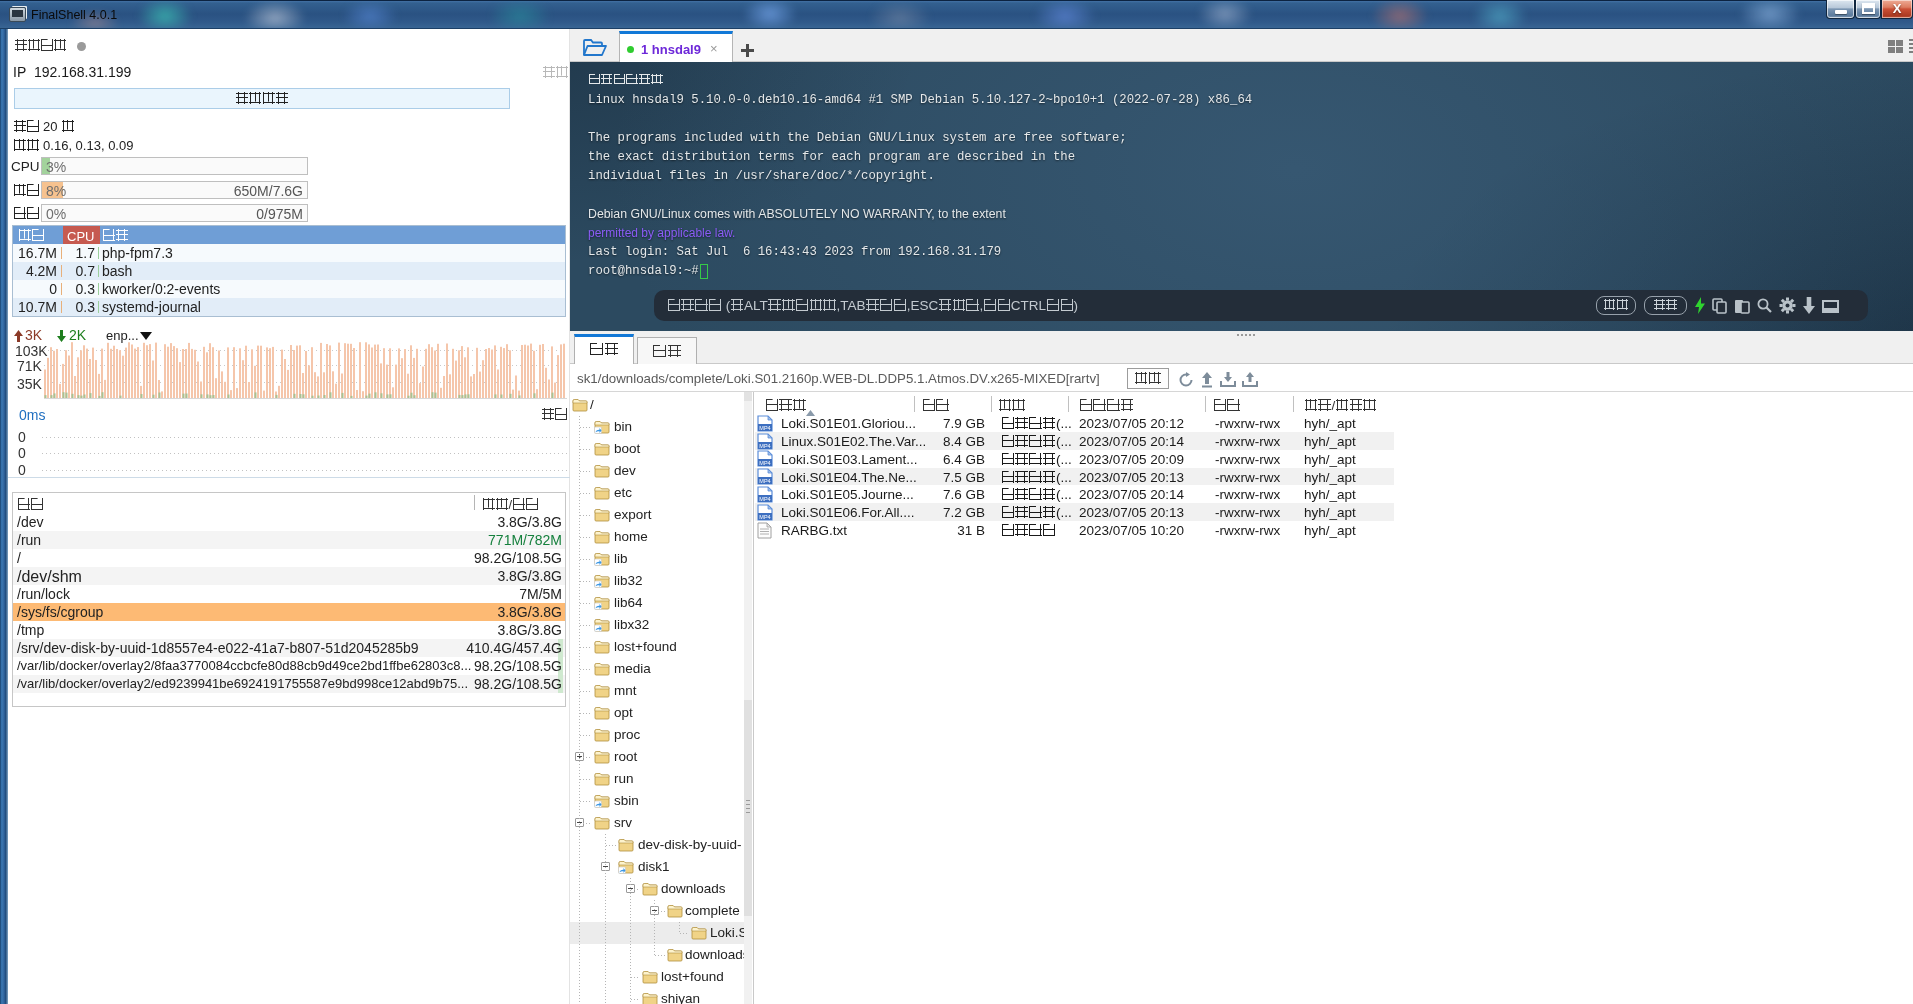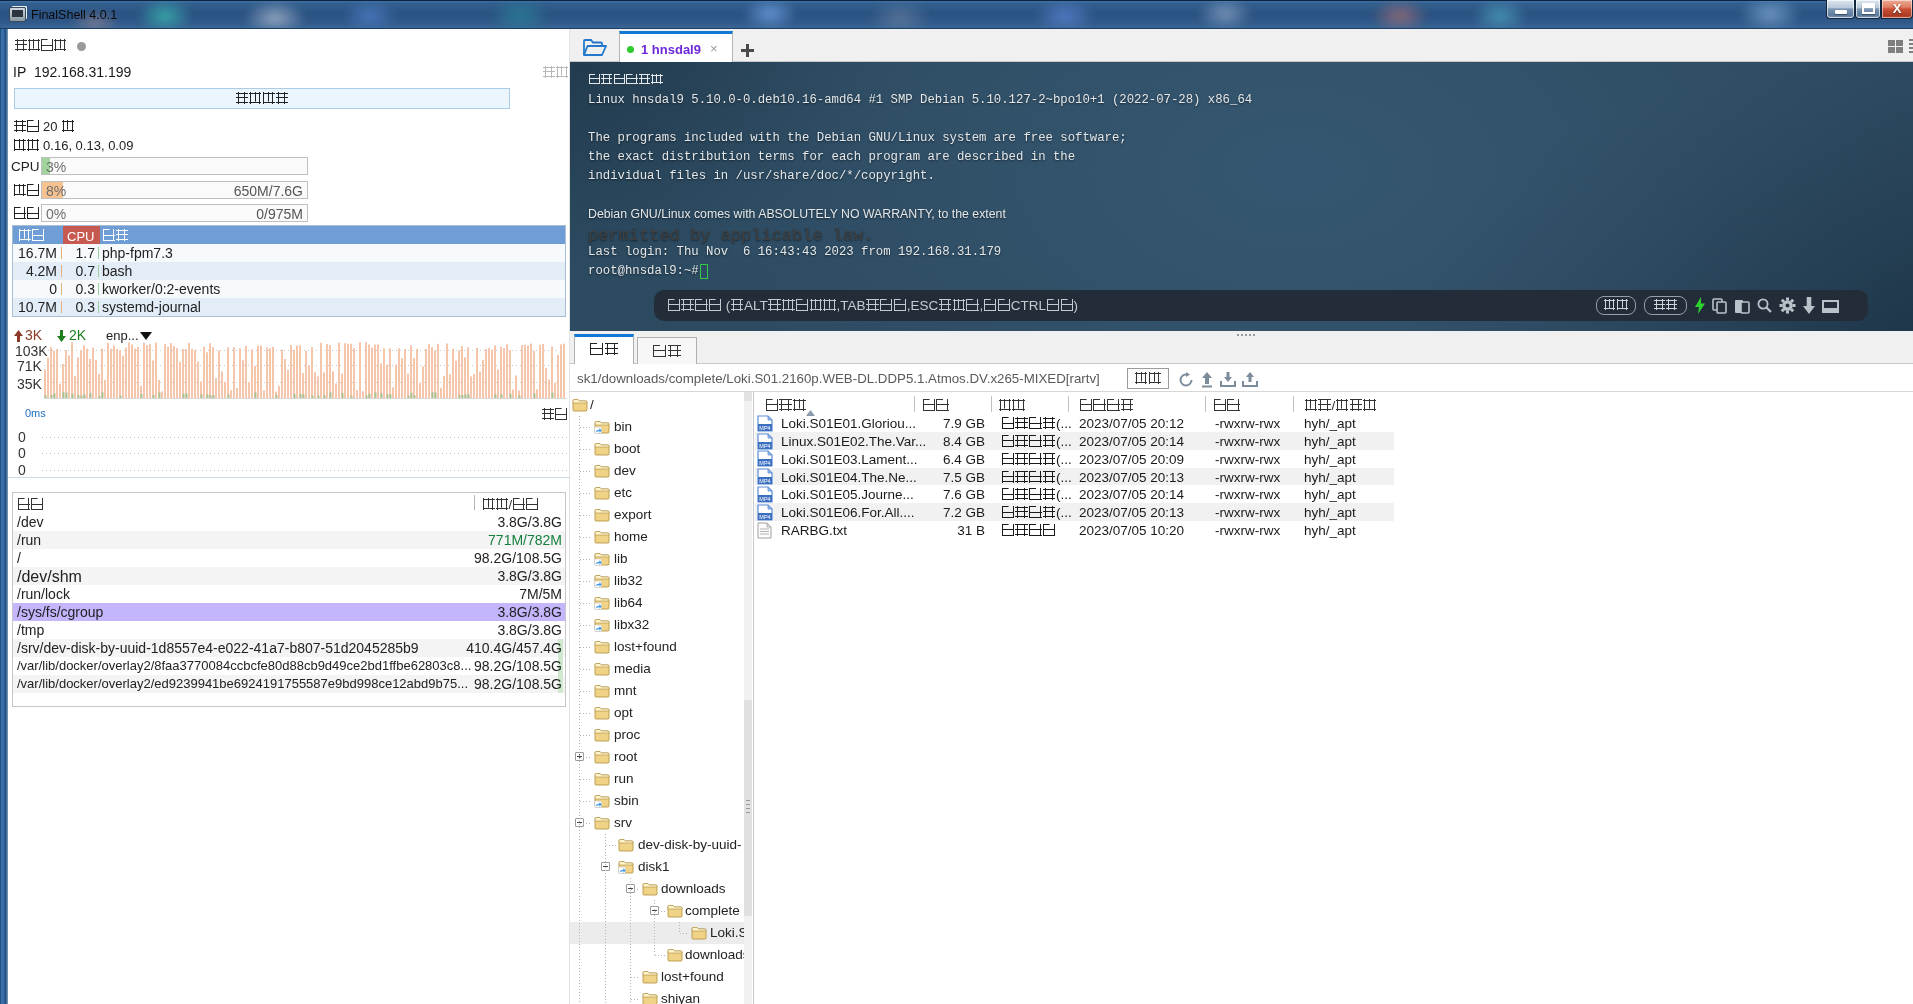--- a/index.html
+++ b/index.html
@@ -340,21 +340,21 @@
       <rect x="501.0" y="25.8" width="2" height="30.2" fill="#f5c6ab"></rect>
       <rect x="504.0" y="37.5" width="2" height="18.5" fill="#f5c6ab"></rect>
       <rect x="507.0" y="4.4" width="2" height="51.6" fill="#f5c6ab"></rect>
       <rect x="507.5" y="50.6" width="2" height="5.4" fill="#a9c294"></rect>
       <rect x="510.0" y="40.6" width="2" height="15.4" fill="#f5c6ab"></rect>
       <rect x="513.0" y="13.1" width="2" height="42.9" fill="#f5c6ab"></rect>
       <rect x="516.0" y="2.4" width="2" height="53.6" fill="#f5c6ab"></rect>
       <rect x="519.0" y="1.7" width="2" height="54.3" fill="#f5c6ab"></rect>
     </svg></div>
 <div style="position:absolute;left:44px;top:398px;width:523px;height:1px;background:#d8d8d8"></div>
-<div style="position:absolute;left:25px;top:407px;font-size:11px;color:#1f6fc0">0ms</div>
+<div style="position:absolute;left:19px;top:407px;font-size:14px;color:#1f6fc0">0ms</div>
 <div style="position:absolute;left:541px;top:407px;font-size:13px;color:#333"><i class="k1"></i><i class="k3"></i></div>
 <div style="position:absolute;left:18px;top:429px;font-size:14px;color:#333">0</div>
 <div style="position:absolute;left:42px;top:437px;width:525px;height:1px;background-image:linear-gradient(90deg,#c2c2c2 1px,transparent 1px);background-size:4px 1px"></div>
 <div style="position:absolute;left:18px;top:445px;font-size:14px;color:#333">0</div>
 <div style="position:absolute;left:42px;top:453px;width:525px;height:1px;background-image:linear-gradient(90deg,#c2c2c2 1px,transparent 1px);background-size:4px 1px"></div>
 <div style="position:absolute;left:18px;top:462px;font-size:14px;color:#333">0</div>
 <div style="position:absolute;left:42px;top:470px;width:525px;height:1px;background-image:linear-gradient(90deg,#c2c2c2 1px,transparent 1px);background-size:4px 1px"></div>
 <div style="position:absolute;left:8px;top:477px;width:562px;height:1px;background:#cddbe7"></div>
 <div style="position:absolute;left:12px;top:492px;width:554px;height:215px;border:1px solid #c6c6c6;background:#fff"></div>
 <div style="position:absolute;left:17px;top:497px;font-size:13px;color:#333"><i class="k3"></i><i class="k3"></i></div>
@@ -373,21 +373,21 @@
     <div style="position:absolute;right:3px;top:1px;font-size:14px;color:#222">98.2G/108.5G</div>
   </div>
 <div style="position:absolute;left:13px;top:567px;width:552px;height:18px;background:#f4f4f4">
     <div style="position:absolute;left:4px;top:1px;font-size:16px;color:#222;white-space:nowrap">/dev/shm</div>
     <div style="position:absolute;right:3px;top:1px;font-size:14px;color:#222">3.8G/3.8G</div>
   </div>
 <div style="position:absolute;left:13px;top:585px;width:552px;height:18px;background:#fff">
     <div style="position:absolute;left:4px;top:1px;font-size:14px;color:#222;white-space:nowrap">/run/lock</div>
     <div style="position:absolute;right:3px;top:1px;font-size:14px;color:#222">7M/5M</div>
   </div>
-<div style="position:absolute;left:13px;top:603px;width:552px;height:18px;background:#c4b5fd">
+<div style="position:absolute;left:13px;top:603px;width:552px;height:18px;background:#fdba74">
     <div style="position:absolute;left:4px;top:1px;font-size:14px;color:#222;white-space:nowrap">/sys/fs/cgroup</div>
     <div style="position:absolute;right:3px;top:1px;font-size:14px;color:#222">3.8G/3.8G</div>
   </div>
 <div style="position:absolute;left:13px;top:621px;width:552px;height:18px;background:#fff">
     <div style="position:absolute;left:4px;top:1px;font-size:14px;color:#222;white-space:nowrap">/tmp</div>
     <div style="position:absolute;right:3px;top:1px;font-size:14px;color:#222">3.8G/3.8G</div>
   </div>
 <div style="position:absolute;left:13px;top:639px;width:552px;height:18px;background:#f4f4f4">
     <div style="position:absolute;right:2px;top:0;width:5px;height:18px;background:#cfe9cf"></div>
     <div style="position:absolute;left:4px;top:1px;font-size:14px;color:#222;white-space:nowrap">/srv/dev-disk-by-uuid-1d8557e4-e022-41a7-b807-51d2045285b9</div>
@@ -428,22 +428,22 @@
     <div style="position:absolute;background:#7f7f7f;width:6px;height:2px;left:0;top:8px"></div>
     <div style="position:absolute;background:#7f7f7f;width:6px;height:2px;left:0;top:12px"></div>
   </div>
 <div style="position:absolute;left:570px;top:62px;width:1343px;height:269px;background:radial-gradient(950px 560px at 54% 40%,rgba(64,100,130,.5),rgba(64,100,130,0) 72%),radial-gradient(760px 420px at 102% 112%,rgba(8,20,34,.42),rgba(8,20,34,0) 74%),radial-gradient(540px 320px at -2% -8%,rgba(10,22,35,.32),rgba(10,22,35,0) 70%),linear-gradient(#2c4a60,#2c4a60)"></div>
 <div style="position:absolute;left:588px;top:73.5px;font-size:12.3px;color:#e4e8ea;white-space:pre;font-family:Liberation Mono,monospace;text-shadow:0 1px 2px rgba(0,0,0,.55)"><i class="k3"></i><i class="k1"></i><i class="k3"></i><i class="k3"></i><i class="k1"></i><i class="k2"></i></div>
 <div style="position:absolute;left:588px;top:92.5px;font-size:12.3px;color:#e4e8ea;white-space:pre;font-family:Liberation Mono,monospace;text-shadow:0 1px 2px rgba(0,0,0,.55)">Linux hnsdal9 5.10.0-0.deb10.16-amd64 #1 SMP Debian 5.10.127-2~bpo10+1 (2022-07-28) x86_64</div>
 <div style="position:absolute;left:588px;top:130.5px;font-size:12.3px;color:#e4e8ea;white-space:pre;font-family:Liberation Mono,monospace;text-shadow:0 1px 2px rgba(0,0,0,.55)">The programs included with the Debian GNU/Linux system are free software;</div>
 <div style="position:absolute;left:588px;top:149.5px;font-size:12.3px;color:#e4e8ea;white-space:pre;font-family:Liberation Mono,monospace;text-shadow:0 1px 2px rgba(0,0,0,.55)">the exact distribution terms for each program are described in the</div>
 <div style="position:absolute;left:588px;top:168.5px;font-size:12.3px;color:#e4e8ea;white-space:pre;font-family:Liberation Mono,monospace;text-shadow:0 1px 2px rgba(0,0,0,.55)">individual files in /usr/share/doc/*/copyright.</div>
 <div style="position:absolute;left:588px;top:206.5px;font-size:12.3px;color:#e4e8ea;white-space:pre;font-family:Liberation Sans, sans-serif;text-shadow:0 1px 2px rgba(0,0,0,.55)">Debian GNU/Linux comes with ABSOLUTELY NO WARRANTY, to the extent</div>
-<div style="position:absolute;left:588px;top:225.5px;font-size:17px;color:#404040;white-space:pre;font-family:Liberation Mono, monospace;text-shadow:0 1px 2px rgba(0,0,0,.55)">permitted by applicable law.</div>
-<div style="position:absolute;left:588px;top:244.5px;font-size:12.3px;color:#e4e8ea;white-space:pre;font-family:Liberation Mono,monospace;text-shadow:0 1px 2px rgba(0,0,0,.55)">Last login: Thu Nov  6 16:43:43 2023 from 192.168.31.179</div>
+<div style="position:absolute;left:588px;top:225.5px;font-size:12px;color:#8b5cf6;white-space:pre;font-family:Liberation Sans, sans-serif;text-shadow:0 1px 2px rgba(0,0,0,.55)">permitted by applicable law.</div>
+<div style="position:absolute;left:588px;top:244.5px;font-size:12.3px;color:#e4e8ea;white-space:pre;font-family:Liberation Mono,monospace;text-shadow:0 1px 2px rgba(0,0,0,.55)">Last login: Sat Jul  6 16:43:43 2023 from 192.168.31.179</div>
 <div style="position:absolute;left:588px;top:263.5px;font-size:12.3px;color:#e4e8ea;white-space:pre;font-family:Liberation Mono,monospace;text-shadow:0 1px 2px rgba(0,0,0,.55)">root@hnsdal9:~#</div>
 <div style="position:absolute;left:700px;top:264px;width:8px;height:15px;border:1px solid #35c948"></div>
 <div style="position:absolute;left:654px;top:290px;width:1214px;height:31px;border-radius:10px;background:#232d39"></div>
 <div style="position:absolute;left:667px;top:298px;font-size:13.5px;color:#c3cad0"><i class="k3"></i><i class="k1"></i><i class="k3"></i><i class="k3"></i> (<i class="k1"></i>ALT<i class="k1"></i><i class="k2"></i><i class="k3"></i><i class="k2"></i><i class="k2"></i>,TAB<i class="k1"></i><i class="k3"></i><i class="k3"></i>,ESC<i class="k1"></i><i class="k2"></i><i class="k3"></i>,<i class="k3"></i><i class="k3"></i>CTRL<i class="k3"></i><i class="k3"></i>)</div>
 <div style="position:absolute;left:1596px;top:296px;width:40px;height:19px;border:1.5px solid #97a1ab;border-radius:8px;font-size:12px;color:#cdd4da;text-align:center;line-height:16px"><i class="k2"></i><i class="k2"></i></div>
 <div style="position:absolute;left:1644px;top:296px;width:43px;height:19px;border:1.5px solid #97a1ab;border-radius:8px;font-size:12px;color:#cdd4da;text-align:center;line-height:16px"><i class="k1"></i><i class="k1"></i></div>
 <div style="position:absolute;left:1694px;top:297px;width:12px;height:17px"><svg width="12" height="17">
       <path d="M7 0 L1 10 L5 10 L4 17 L11 6.5 L7 6.5 Z" fill="#2fd32f"></path>
     </svg></div>
 <div style="position:absolute;left:1712px;top:298px;width:16px;height:16px"><svg width="16" height="16">

